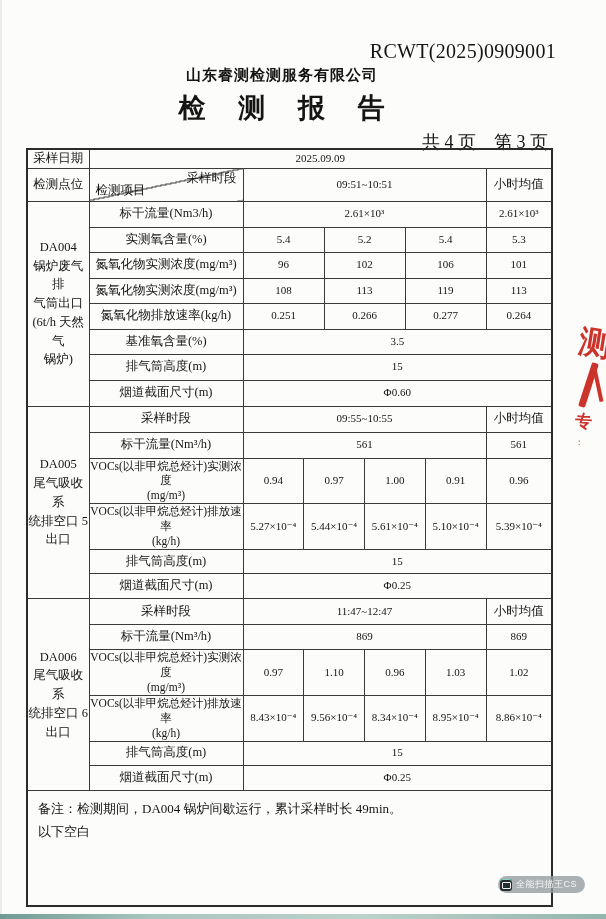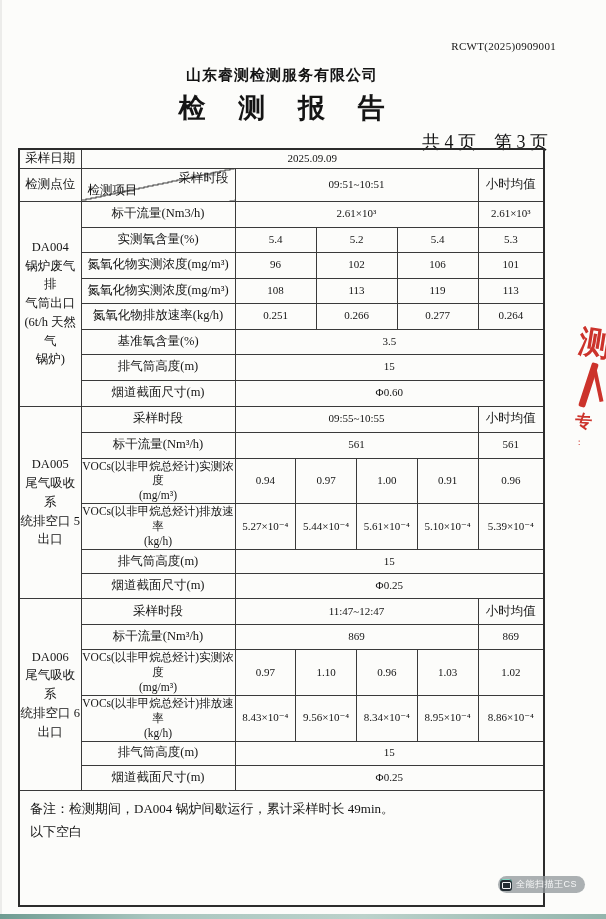--- a/index.html
+++ b/index.html
@@ -2,30 +2,30 @@
 <html><head>
 <meta charset="utf-8">
 <style>
   html,body{margin:0;padding:0;background:#ffffff;}
   .page{position:relative;width:606px;height:919px;background:#fcfcfa;overflow:hidden;
         font-family:"Liberation Serif","DejaVu Serif",serif;color:#141414;}
   .edge-left{position:absolute;left:0;top:0;width:2px;height:100%;background:#ececea;}
   .edge-bottom{position:absolute;left:0;bottom:0;width:100%;height:5px;
         background:linear-gradient(to right,#6f9c92,#a9c6bf 25%,#bcd2cb 60%,#93b5ac);}
   
-  .report-no{position:absolute;top:40px;right:50px;font-size:11px;letter-spacing:.3px;margin-left:17px;}
+  .report-no{position:absolute;top:40px;right:50px;font-size:20px;letter-spacing:.3px;margin-left:17px;}
   .company{position:absolute;top:66px;left:0;right:42px;text-align:center;
         font-size:15px;font-weight:700;letter-spacing:1px;}
   .main-title{position:absolute;top:90px;left:12px;right:42px;text-align:center;
         font-size:27px;font-weight:700;letter-spacing:13px;}
   .caption{position:absolute;top:130px;left:206px;font-size:13px;font-weight:700;}
   .pagination{position:absolute;top:130px;right:58px;font-size:18px;font-weight:400;}
   
   .tbl-wrap{position:absolute;left:18px;top:148px;}
-  table{border-collapse:collapse;table-layout:fixed;width:525px;}
+  table{border-collapse:collapse;table-layout:fixed;width:525px;margin-left:8px;}
   td{border:1px solid #3a3a3a;text-align:center;vertical-align:middle;
      padding:0;font-size:12.5px;line-height:1.25;overflow:hidden;}
   table{border:2px solid #2c2c2c;}
   .h-date{height:19px;}
   .h-head{height:33px;}
   .h-26{height:26px;} .h-25{height:25px;} .h-24{height:24px;}
   .h-32{height:32px;} .h-31{height:31px;}
   .h-note{height:116px;}
   .num{font-size:11px;text-align:center;}
   .num-sm{font-size:11px;}

